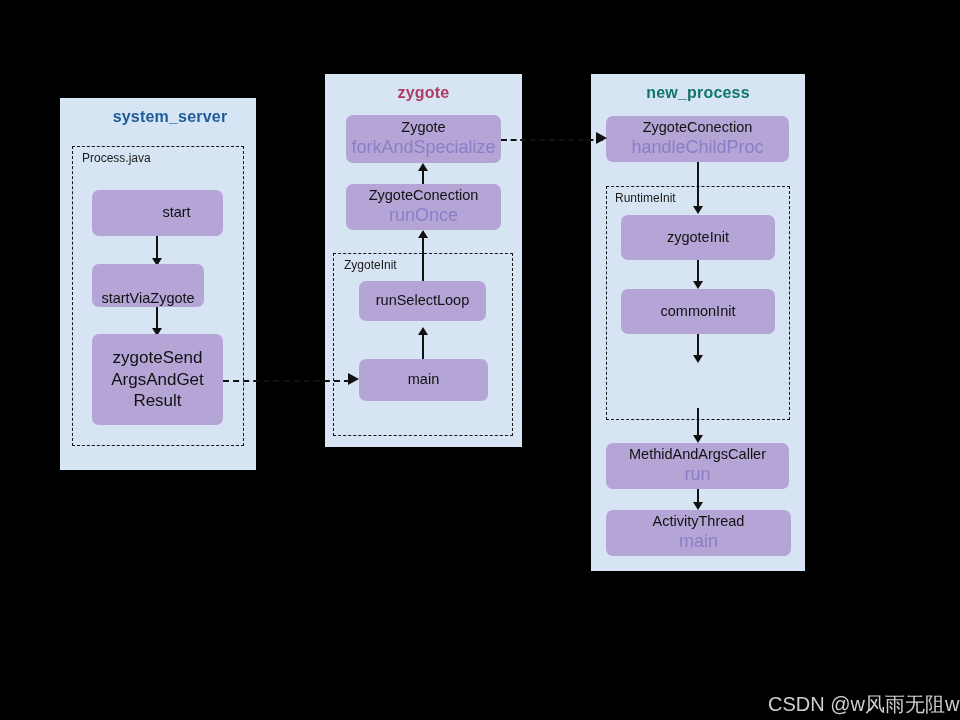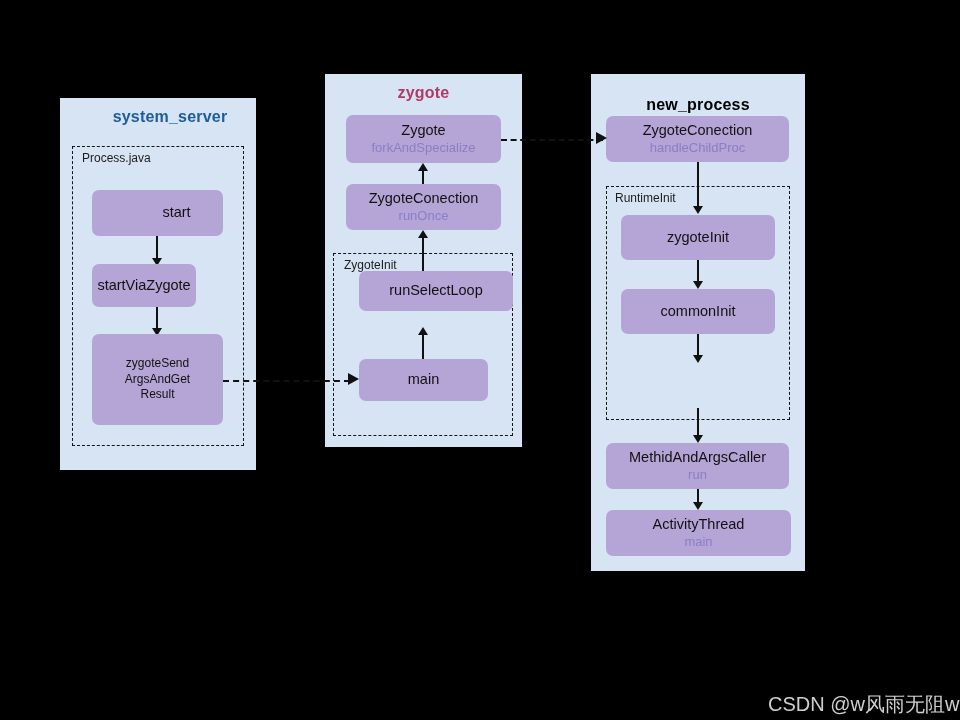--- a/index.html
+++ b/index.html
@@ -66,26 +66,26 @@
     justify-content: center;
     line-height: 1.18;
   }
   .node .main {
     font-size: 14.5px;
     color: #111111;
     text-align: center;
     white-space: pre-line;
   }
   .node .sub {
-    font-size: 13px;
+    font-size: 18px;
     color: #8a7ec6;
     text-align: left;
     margin-top: 1px;
   }
-  .node.multiline .main { font-size: 12px; line-height: 1.28; }
+  .node.multiline .main { font-size: 17px; line-height: 1.28; }
 
   
   .conn {
     position: absolute;
     background: #111111;
     width: 1.6px;
   }
   .arrowhead {
     position: absolute;
     width: 0; height: 0;
@@ -133,21 +133,21 @@
   <div class="group" style="left:72px; top:146px; width:172px; height:300px;"></div>
   <div class="group-label" style="left:82px; top:151px;">Process.java</div>
 
   <div class="node" style="left:92px; top:190px; width:131px; height:46px;padding-left:38px;">
     <div class="main">start</div>
   </div>
 
   <div class="conn" style="left:156px; top:236px; height:27px;"></div>
   <div class="arrowhead arrow-down" style="left:152px; top:258px;"></div>
 
-  <div class="node" style="left:92px; top:264px; width:104px; height:43px;">
+  <div class="node" style="left:92px; top:264px; width:112px; height:43px;justify-content:flex-end;">
     <div class="main">startViaZygote</div>
   </div>
 
   <div class="conn" style="left:156px; top:307px; height:27px;"></div>
   <div class="arrowhead arrow-down" style="left:152px; top:328px;"></div>
 
   <div class="node multiline" style="left:92px; top:334px; width:131px; height:91px;">
     <div class="main">zygoteSend
 ArgsAndGet
 Result</div>
@@ -169,33 +169,33 @@
     <div class="main">ZygoteConection</div>
     <div class="sub">runOnce</div>
   </div>
 
   <div class="conn" style="left:422px; top:237px; height:50px;"></div>
   <div class="arrowhead arrow-up" style="left:418px; top:230px;"></div>
 
   <div class="group" style="left:333px; top:253px; width:180px; height:183px;"></div>
   <div class="group-label" style="left:344px; top:258px;">ZygoteInit</div>
 
-  <div class="node" style="left:359px; top:271px; width:154px; height:40px;">
+  <div class="node" style="left:359px; top:281px; width:127px; height:40px;">
     <div class="main">runSelectLoop</div>
   </div>
 
   <div class="conn" style="left:422px; top:334px; height:26px;"></div>
   <div class="arrowhead arrow-up" style="left:418px; top:327px;"></div>
 
   <div class="node" style="left:359px; top:359px; width:129px; height:42px;">
     <div class="main">main</div>
   </div>
 
   <div class="panel" style="left:591px; top:74px; width:214px; height:497px;">
-    <div class="panel-title" style="top:22px; color:#000000;">new_process</div>
+    <div class="panel-title" style="top:10px; color:#0f766e;">new_process</div>
   </div>
 
   <div class="node" style="left:606px; top:116px; width:183px; height:46px;">
     <div class="main">ZygoteConection</div>
     <div class="sub">handleChildProc</div>
   </div>
 
   <div class="conn" style="left:697px; top:162px; height:48px;"></div>
   <div class="arrowhead arrow-down" style="left:693px; top:206px;"></div>
 

